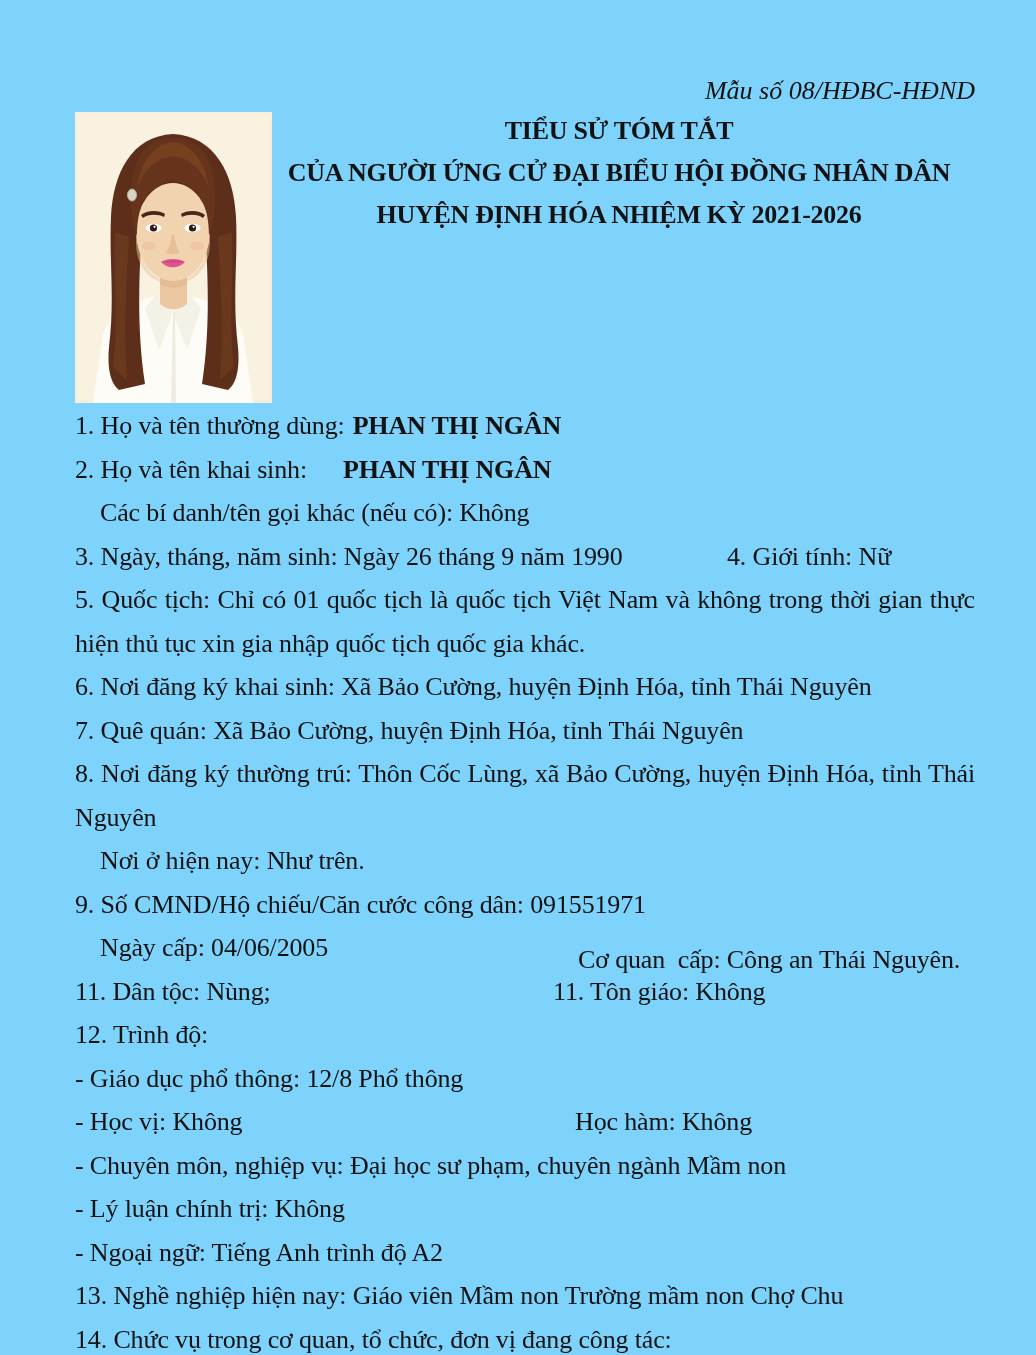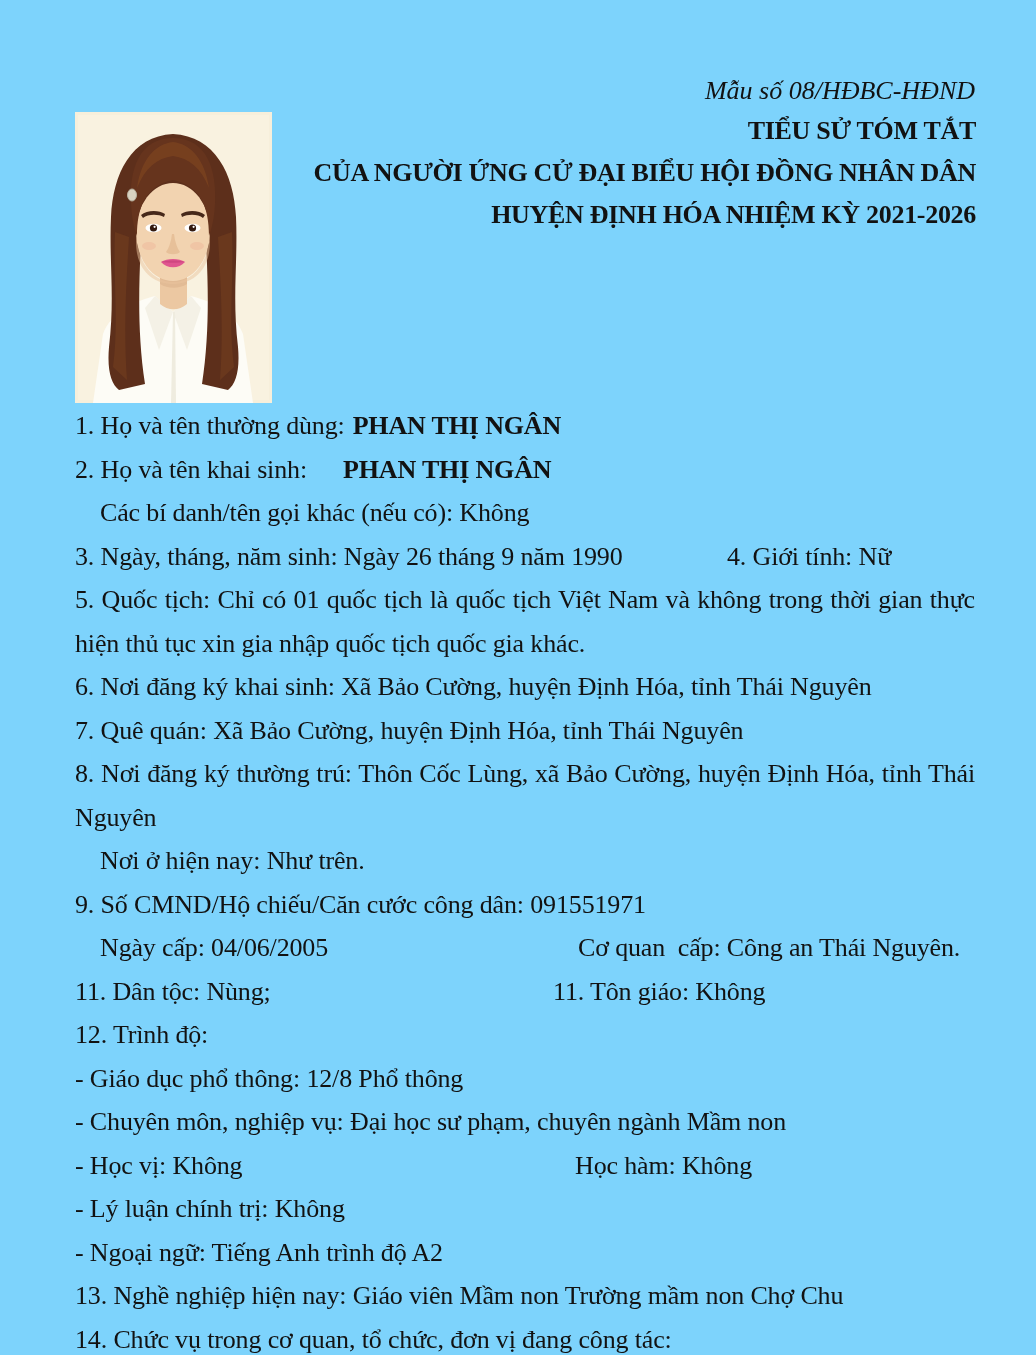--- a/index.html
+++ b/index.html
@@ -13,21 +13,21 @@
   .form-code {
     position:absolute; top:76px; right:61px;
     font-style:italic; font-size:26px; white-space:nowrap;
   }
 
   .photo-frame { position:absolute; left:75px; top:112px; width:197px; height:291px; }
   .photo-frame svg { display:block; }
 
   .title-block {
     position:absolute; left:262px; top:110px; width:714px;
-    text-align:right; font-weight:bold; font-size:26px;
+    text-align:center; font-weight:bold; font-size:26px;
     line-height:42px; letter-spacing:-0.3px; white-space:nowrap;
   }
 
   .body-text {
     position:absolute; left:75px; top:404px; width:900px;
     font-size:26px; line-height:43.5px; letter-spacing:-0.15px;
   }
   .line { white-space:nowrap; }
   .para { text-align:justify; text-align-last:left; }
   .indent { padding-left:25px; }
@@ -113,31 +113,31 @@
     <div class="line">6. Nơi đăng ký khai sinh: Xã Bảo Cường, huyện Định Hóa, tỉnh Thái Nguyên</div>
 
     <div class="line">7. Quê quán: Xã Bảo Cường, huyện Định Hóa, tỉnh Thái Nguyên</div>
 
     <div class="para">8. Nơi đăng ký thường trú: Thôn Cốc Lùng, xã Bảo Cường, huyện Định Hóa, tỉnh Thái Nguyên</div>
 
     <div class="line indent">Nơi ở hiện nay: Như trên.</div>
 
     <div class="line">9. Số CMND/Hộ chiếu/Căn cước công dân: 091551971</div>
 
-    <div class="line cols indent"><span>Ngày cấp: 04/06/2005</span><span class="col2 pre" style="left:503px;">Cơ quan  cấp: Công an Thái Nguyên.</span></div>
+    <div class="line cols indent"><span>Ngày cấp: 04/06/2005</span><span class="col2 pre" style="left:503px;margin-top:12px;">Cơ quan  cấp: Công an Thái Nguyên.</span></div>
 
     <div class="line cols"><span>11. Dân tộc: Nùng;</span><span class="col2" style="left:478px;text-align:right;">11. Tôn giáo: Không</span></div>
 
     <div class="line">12. Trình độ:</div>
 
     <div class="line">- Giáo dục phổ thông: 12/8 Phổ thông</div>
 
+    <div class="line cols"><span>- Học vị: Không</span><span class="col2" style="left:500px;">Học hàm: Không</span></div>
+
     <div class="line">- Chuyên môn, nghiệp vụ: Đại học sư phạm, chuyên ngành Mầm non</div>
-
-    <div class="line cols"><span>- Học vị: Không</span><span class="col2" style="left:500px;">Học hàm: Không</span></div>
 
     <div class="line">- Lý luận chính trị: Không</div>
 
     <div class="line">- Ngoại ngữ: Tiếng Anh trình độ A2</div>
 
     <div class="line">13. Nghề nghiệp hiện nay: Giáo viên Mầm non Trường mầm non Chợ Chu</div>
 
     <div class="line">14. Chức vụ trong cơ quan, tổ chức, đơn vị đang công tác:</div>
 
   </div>

